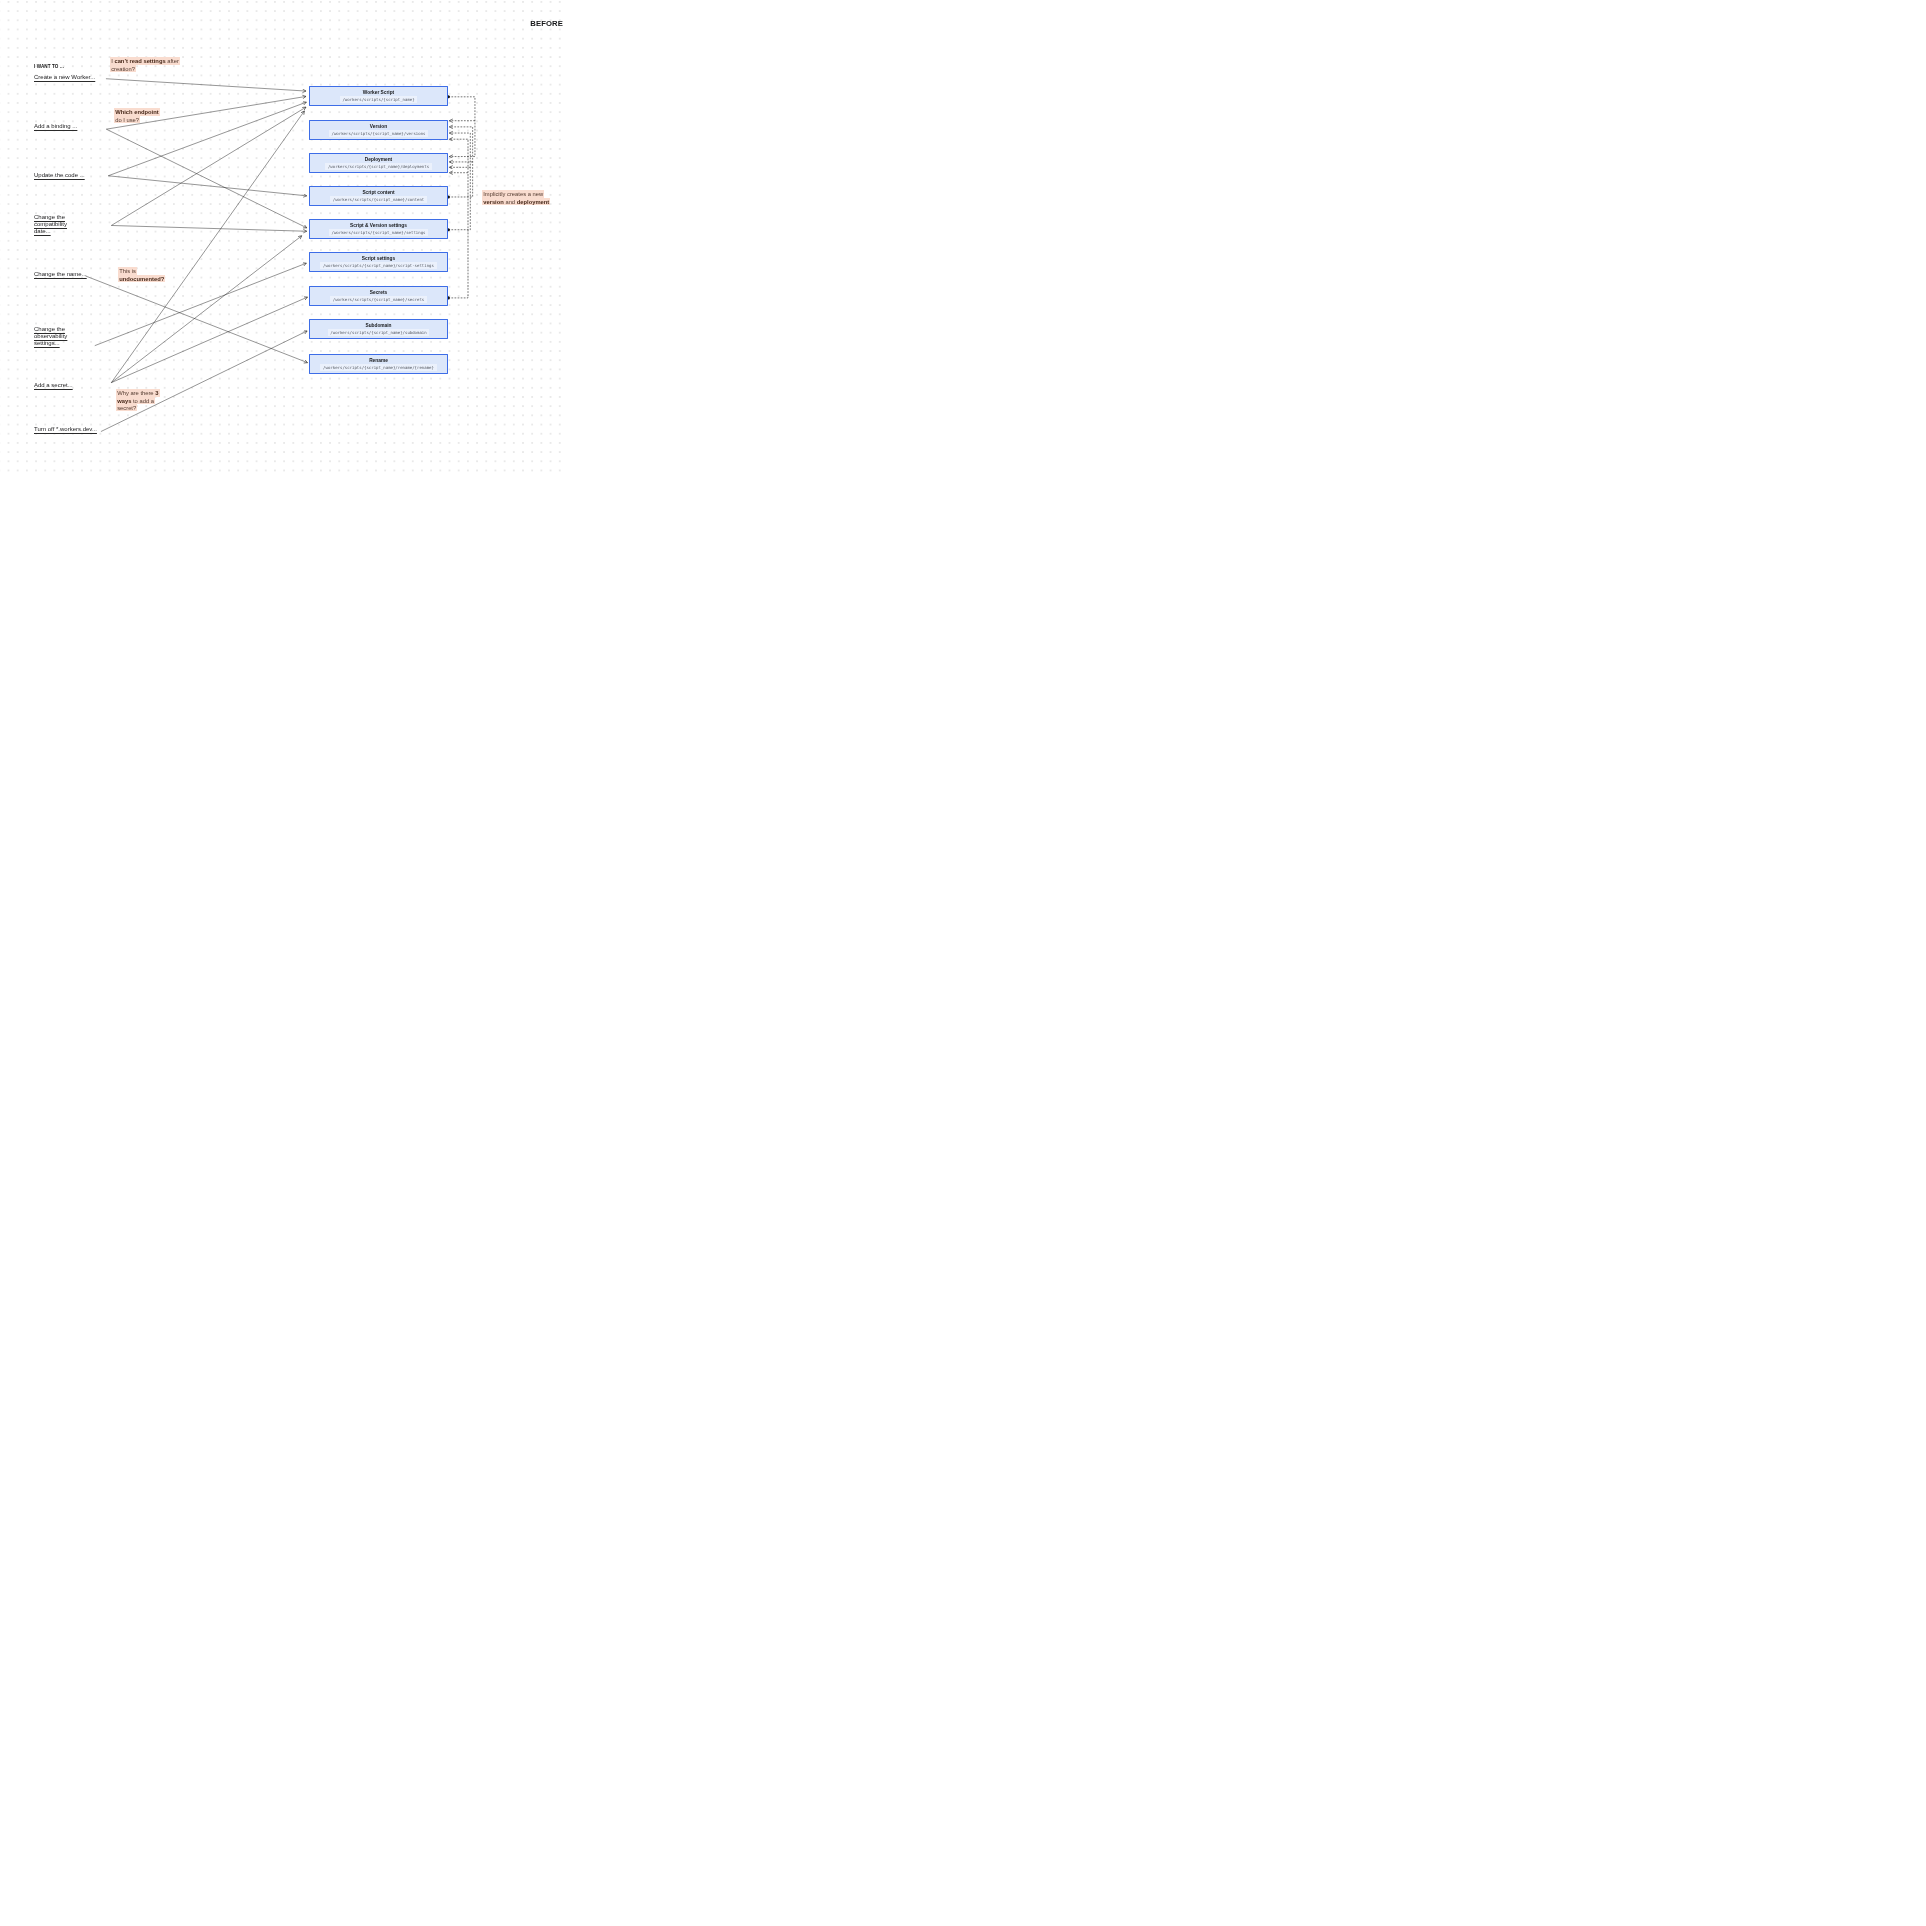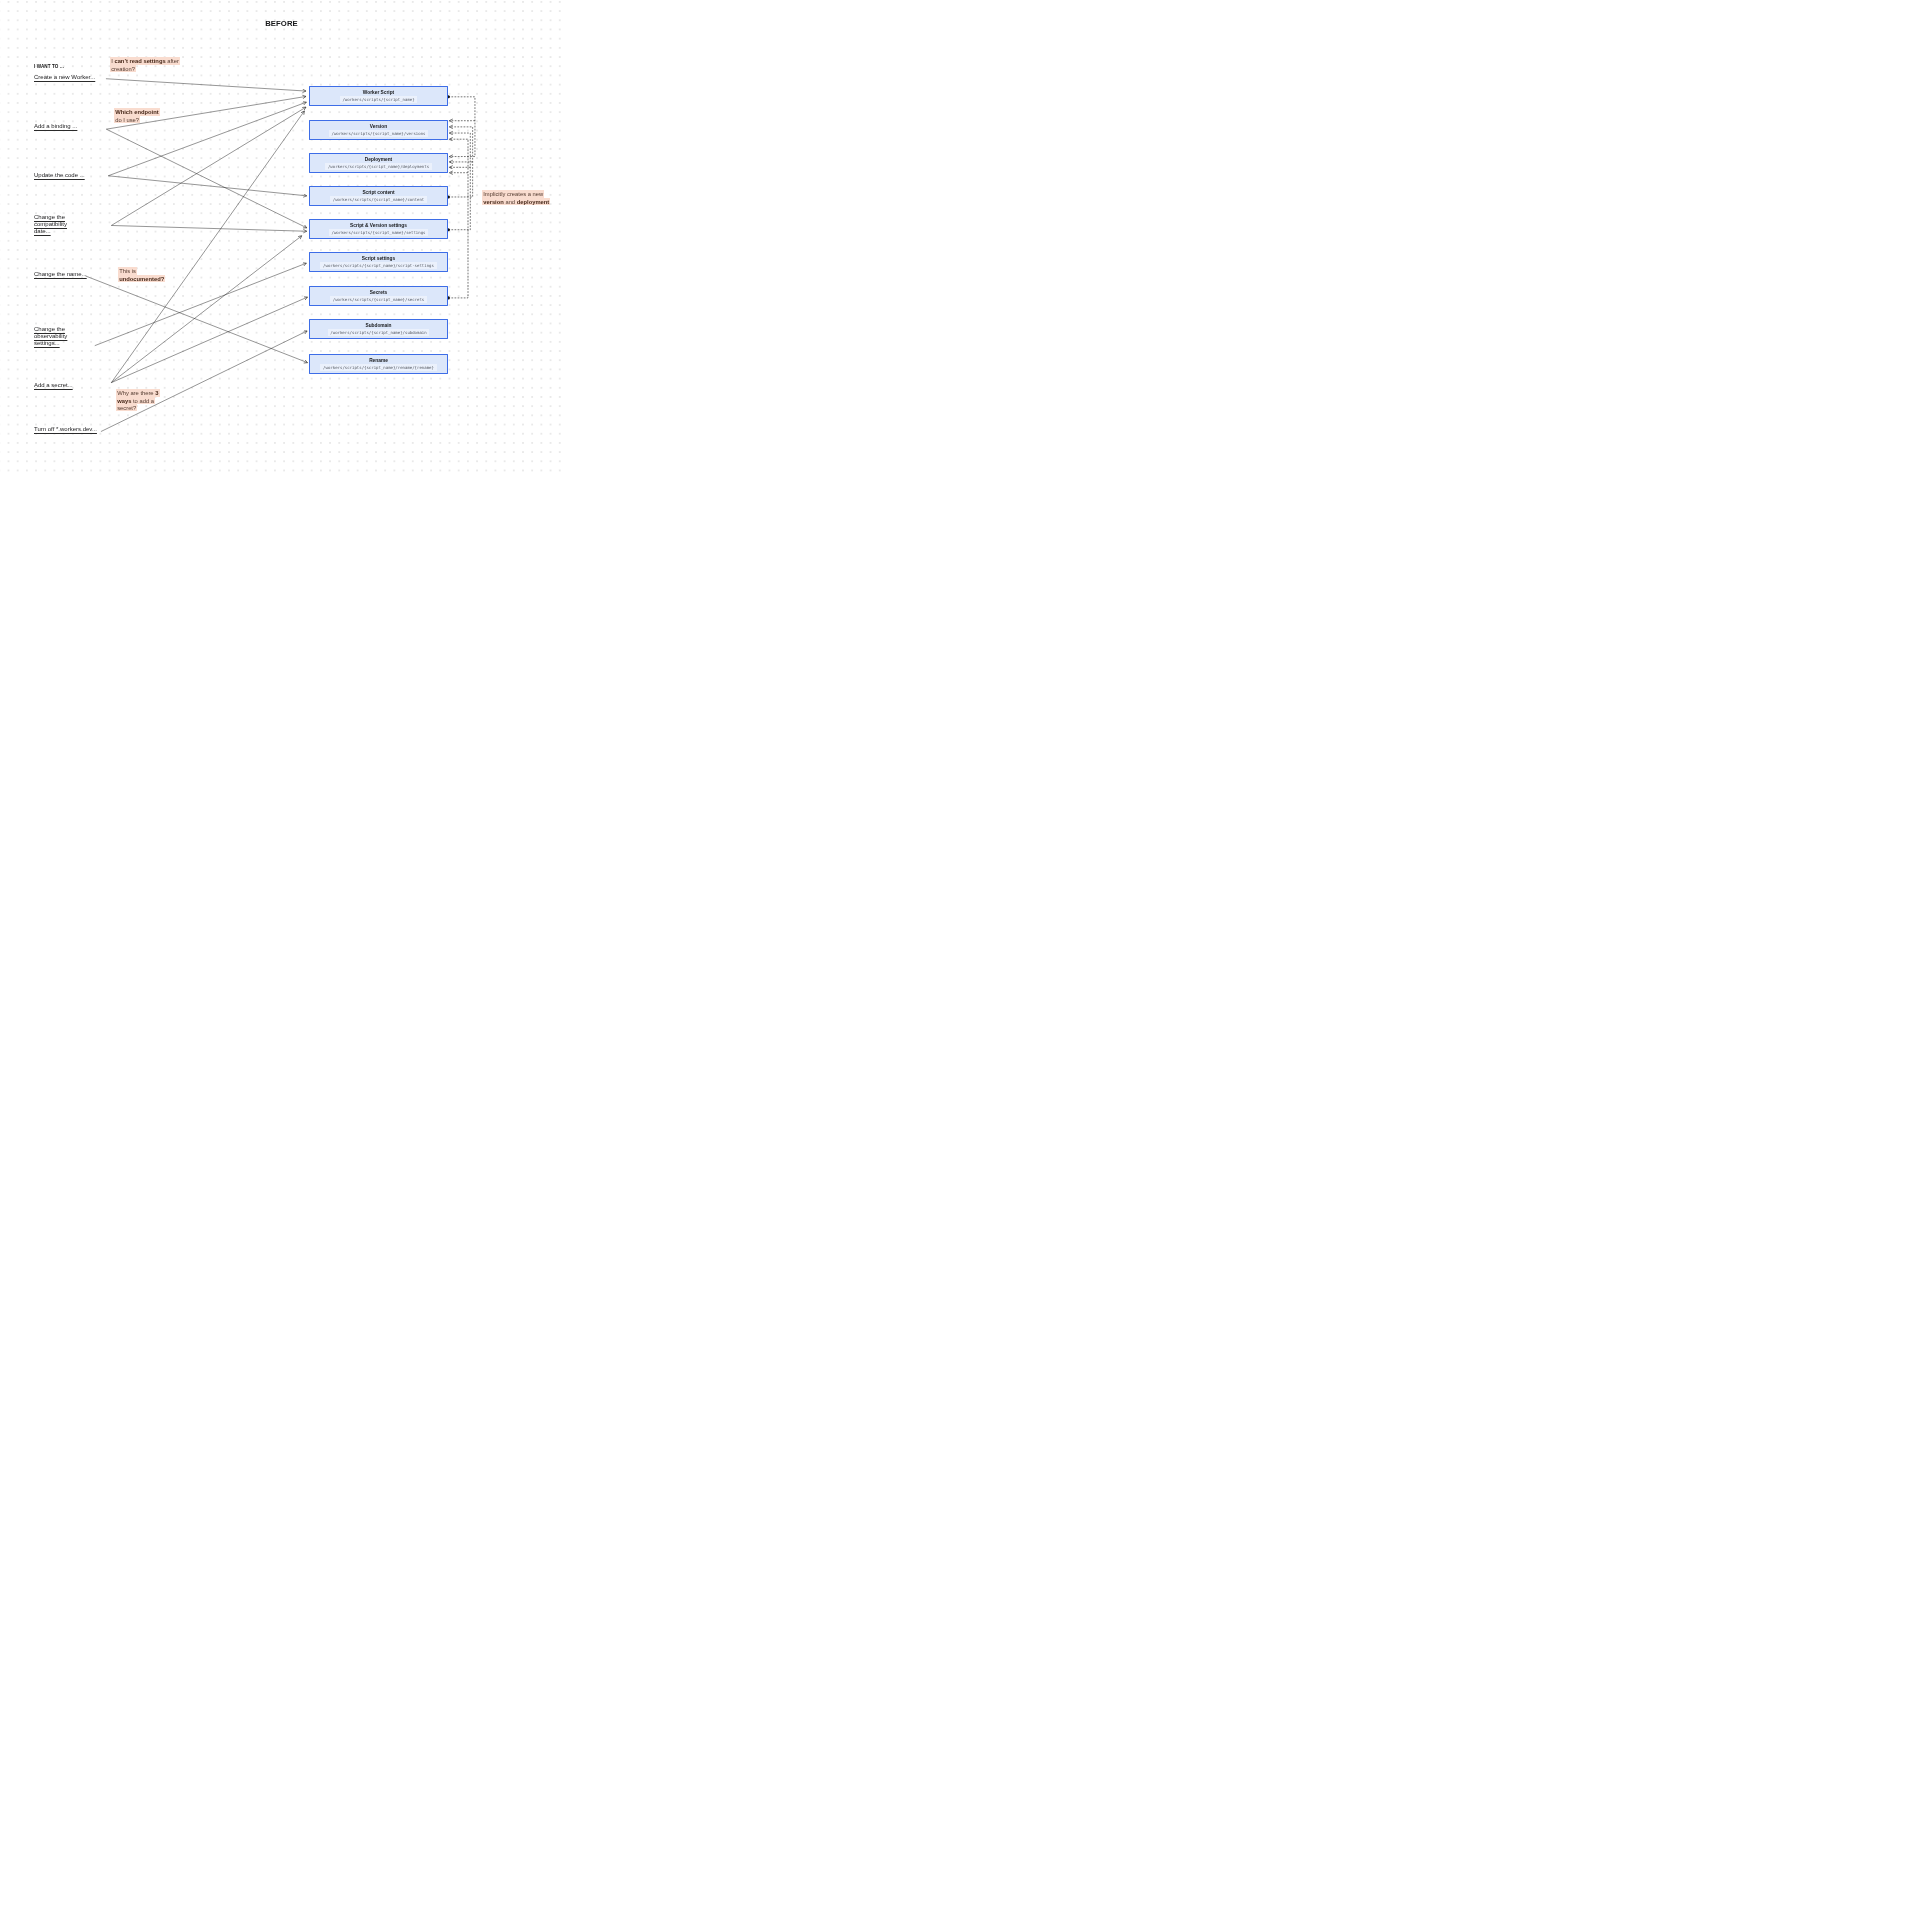--- a/index.html
+++ b/index.html
@@ -9,21 +9,21 @@
     font-family:"Liberation Sans", sans-serif;
   }
   #grid{
     position:absolute;inset:0;
     background-image:radial-gradient(circle, #e9e9e9 1px, rgba(255,255,255,0) 1.1px);
     background-size:9.2px 9.2px;
     background-position:3.9px 6.5px;
     z-index:0;
   }
   #title{
-    position:absolute;top:18.5px;left:0;width:563px;text-align:center;
+    position:absolute;top:18.5px;left:0;width:563px;text-align:right;
     font-size:7.7px;font-weight:700;color:#17181a;letter-spacing:0.1px;z-index:3;
   }
   #lines-layer{position:absolute;inset:0;z-index:1;}
   .task{
     position:absolute;font-size:6px;line-height:7.1px;color:#1d1d1f;
     text-decoration:underline;text-decoration-thickness:0.5px;text-underline-offset:1.9px;
     text-decoration-color:#2a2a2a;z-index:3;cursor:pointer;
   }
   .heading{
     position:absolute;font-size:4.6px;font-weight:700;color:#141414;

